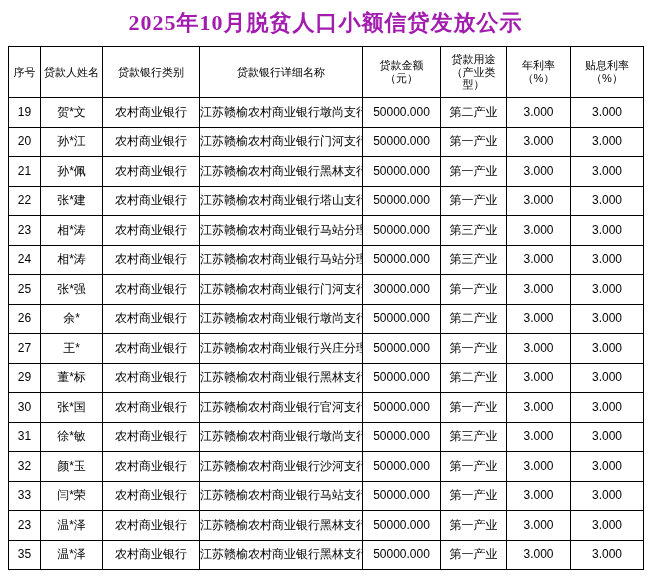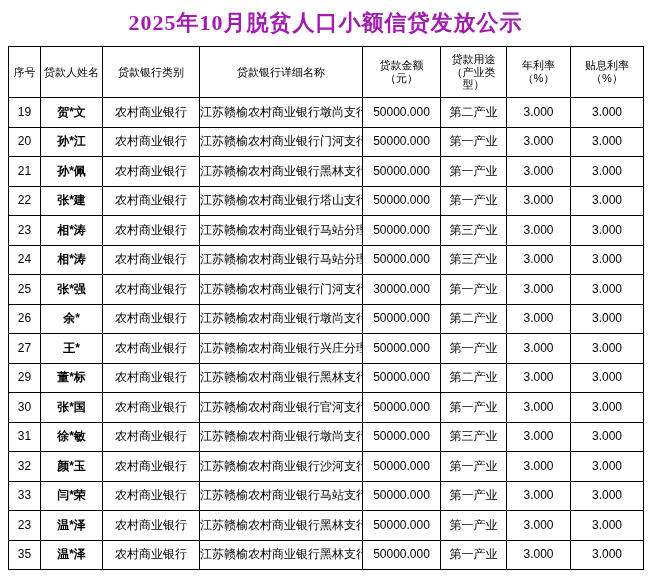--- a/index.html
+++ b/index.html
@@ -61,21 +61,21 @@
     line-height: 1.15;
     max-height: 46px;
     overflow: hidden;
   }
   table.grid tbody td {
     height: 28.5px;
     font-size: 12px;
     line-height: 1.1;
   }
   td.c-idx { font-size: 12px; }
-  td.c-name { font-size: 13px; font-weight: bold; }
+  td.c-name { font-size: 13px; font-weight: normal; }
   td.c-type { font-size: 12px; }
   td.c-bank { font-size: 12.5px; }
   td.c-amt { font-size: 11.5px; margin-top: 24px; }
   td.c-use { font-size: 11.5px; }
   td.c-rate { font-size: 11.5px; }
   td.c-sub { font-size: 11.5px; }
 
   
   col.w-idx   { width: 32px; }
   col.w-name  { width: 62px; }

